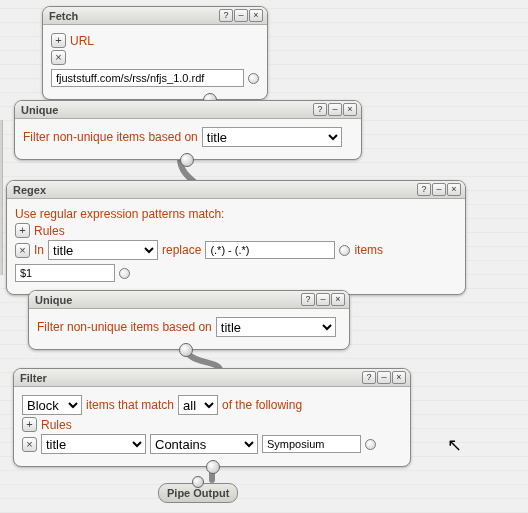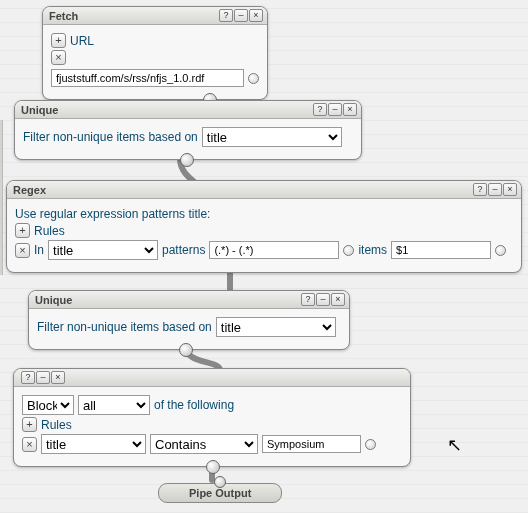--- a/index.html
+++ b/index.html
@@ -59,21 +59,21 @@
     border: 1px solid #888;
     border-radius: 3px;
     background: linear-gradient(#fff,#ddd);
     font-size: 11px;
     line-height: 12px;
     text-align: center;
     color: #444;
     cursor: pointer;
     flex: 0 0 auto;
   }
-  .label { font-size: 12px; color: #0c4a6e; }
+  .label { font-size: 12px; color: #c2410c; }
   .txtinput {
     border: 1px solid #999;
     background: #fff;
     height: 18px;
     padding: 1px 4px;
     font-size: 11px;
     font-family: inherit;
   }
   select.sel {
     border: 1px solid #999;
@@ -98,21 +98,21 @@
   }
   svg.pipes {
     position: absolute; left: 0; top: 0; width: 528px; height: 513px;
     pointer-events: none;
   }
   .pipe-output {
     position: absolute;
     background: linear-gradient(#e9e9e4,#cfcfca);
     border: 1px solid #888;
     border-radius: 9px;
-    padding: 3px 30px;
+    padding: 3px 8px;
     font-weight: bold;
     font-size: 11px;
     color: #444;
   }
   .pipe-output .inport {
     position: absolute;
     top: -8px; left: 50%; transform: translateX(-50%);
     width: 12px; height: 12px;
     border: 1px solid #666;
     border-radius: 50%;
@@ -178,42 +178,42 @@
       <div class="row">
         <span class="label">Filter non-unique items based on</span>
         <select class="sel" style="width:140px">
           <option>title</option>
         </select>
       </div>
     </div>
     <div class="port-out" style="left:165px; bottom:-8px;"></div>
   </div>
 
-  <div class="node" style="left:6px; top:180px; width:516px;">
+  <div class="node" style="left:6px; top:180px; width:460px;">
     <div class="titlebar">
       <span class="title">Regex</span>
       <span class="winbtn">?</span>
       <span class="winbtn">–</span>
       <span class="winbtn">×</span>
     </div>
     <div class="body">
       <div class="row">
-          <span class="label">Use regular expression patterns title:</span>
+          <span class="label">Use regular expression patterns match:</span>
         </div>
       <div class="row">
         <span class="addbtn">+</span>
         <span class="label">Rules</span>
       </div>
       <div class="row">
         <span class="rmbtn">×</span>
         <span class="label">In</span>
         <select class="sel" style="width:110px">
           <option>title</option>
         </select>
-        <span class="label">patterns</span>
+        <span class="label">replace</span>
         <input class="txtinput" style="width: 130px;" value="(.*) - (.*)">
         <span class="port"></span>
         <span class="label">items</span>
         <input class="txtinput" style="width: 100px;" value="$1">
         <span class="port"></span>
       </div>
     </div>
   </div>
 
   <div class="node" style="left:28px; top:290px; width:322px;">
@@ -229,30 +229,32 @@
         <select class="sel" style="width:120px">
           <option>title</option>
         </select>
       </div>
     </div>
     <div class="port-out" style="left:150px; bottom:-8px;"></div>
   </div>
 
   <div class="node" style="left:13px; top:368px; width:398px;">
     <div class="titlebar">
-      <span class="winbtn">?</span>
-      <span class="winbtn">–</span>
-      <span class="winbtn">×</span>
-    </div>
-    <div class="body">
-      <div class="row">
-        <select class="sel" style="width:52px">
+      <span class="title">Filter</span>
+      <span class="winbtn">?</span>
+      <span class="winbtn">–</span>
+      <span class="winbtn">×</span>
+    </div>
+    <div class="body">
+      <div class="row">
+        <select class="sel" style="width:60px">
           <option>Block</option>
         </select>
-        <select class="sel" style="width:72px">
+        <span class="label">items that match</span>
+        <select class="sel" style="width:40px">
           <option>all</option>
         </select>
         <span class="label">of the following</span>
       </div>
       <div class="row">
         <span class="addbtn">+</span>
         <span class="label">Rules</span>
       </div>
       <div class="row">
         <span class="rmbtn">×</span>

